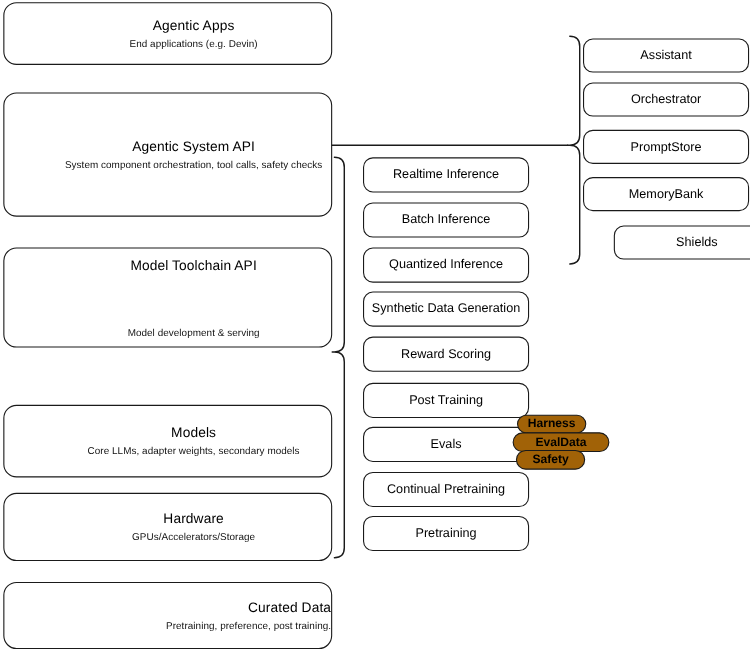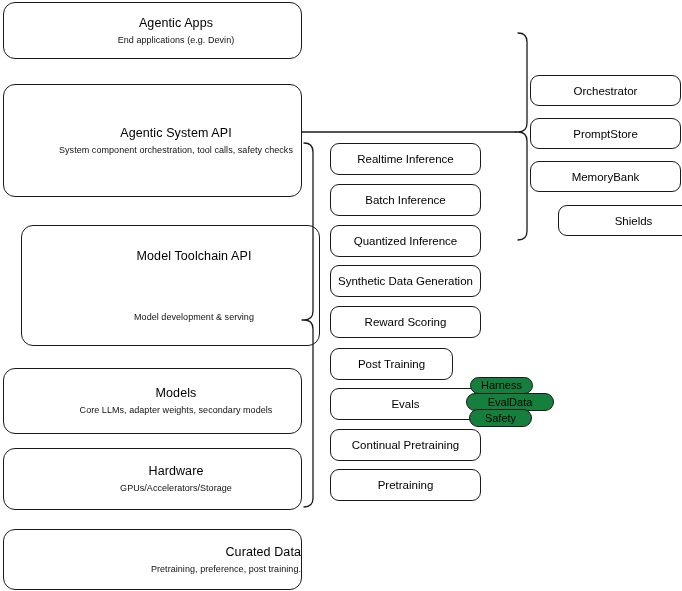--- a/index.html
+++ b/index.html
@@ -59,28 +59,29 @@
     font-size: 11.5px;
     line-height: 14px;
     color: #000;
     z-index: 3;
   }
   .pill {
     position: absolute;
     box-sizing: border-box;
     border: 1.4px solid #1a1a1a;
     border-radius: 999px;
-    background: #15803d;
+    background: #a16207;
     display: flex;
     align-items: center;
     justify-content: center;
     font-size: 11px;
     line-height: 13px;
     color: #000;
     z-index: 6;
+    font-weight: bold;
   }
   svg.lines {
     position: absolute;
     left: 0; top: 0;
     width: 682px;
     height: 591px;
     z-index: 1;
     pointer-events: none;
   }
 </style>
@@ -103,21 +104,21 @@
   <div class="box" id="layer-0" style="left: 3px; top: 2px; width: 299px; height: 57px;">
     <div class="ttl">Agentic Apps</div>
     <div class="sub">End applications (e.g. Devin)</div>
   </div>
 
   <div class="box" id="layer-1" style="left: 3px; top: 84px; width: 299px; height: 113px;">
     <div class="ttl">Agentic System API</div>
     <div class="sub">System component orchestration, tool calls, safety checks</div>
   </div>
 
-  <div class="box" id="layer-2" style="left: 21px; top: 225px; width: 299px; height: 121px; gap: 44px;">
+  <div class="box" id="layer-2" style="left: 3px; top: 225px; width: 299px; height: 91px; gap: 44px;">
     <div class="ttl">Model Toolchain API</div>
     <div class="sub">Model development &amp; serving</div>
   </div>
 
   <div class="box" id="layer-3" style="left: 3px; top: 368px; width: 299px; height: 66px;">
     <div class="ttl">Models</div>
     <div class="sub">Core LLMs, adapter weights, secondary models</div>
   </div>
 
   <div class="box" id="layer-4" style="left: 3px; top: 448px; width: 299px; height: 62px;">
@@ -128,27 +129,28 @@
   <div class="box" id="layer-5" style="left: 3px; top: 529px; width: 299px; height: 61px; align-items: flex-end;">
     <div class="ttl">Curated Data</div>
     <div class="sub">Pretraining, preference, post training.</div>
   </div>
 
   <div class="leaf" id="tool-0" style="left: 330px; top: 143px; width: 151px; height: 32px;">Realtime Inference</div>
   <div class="leaf" id="tool-1" style="left: 330px; top: 184px; width: 151px; height: 32px;">Batch Inference</div>
   <div class="leaf" id="tool-2" style="left: 330px; top: 225px; width: 151px; height: 32px;">Quantized Inference</div>
   <div class="leaf" id="tool-3" style="left: 330px; top: 265px; width: 151px; height: 32px; text-align: right;">Synthetic Data Generation</div>
   <div class="leaf" id="tool-4" style="left: 330px; top: 306px; width: 151px; height: 32px;">Reward Scoring</div>
-  <div class="leaf" id="tool-5" style="left: 330px; top: 348px; width: 123px; height: 32px;">Post Training</div>
+  <div class="leaf" id="tool-5" style="left: 330px; top: 348px; width: 151px; height: 32px;">Post Training</div>
   <div class="leaf" id="tool-6" style="left: 330px; top: 388px; width: 151px; height: 32px;">Evals</div>
   <div class="leaf" id="tool-7" style="left: 330px; top: 429px; width: 151px; height: 32px;">Continual Pretraining</div>
   <div class="leaf" id="tool-8" style="left: 330px; top: 469px; width: 151px; height: 32px;">Pretraining</div>
 
   <div class="pill" id="pill-0" style="left: 470px; top: 377px; width: 63px; height: 17px;">Harness</div>
   <div class="pill" id="pill-1" style="left: 466px; top: 393px; width: 88px; height: 18px; text-align: center;">EvalData</div>
   <div class="pill" id="pill-2" style="left: 469px; top: 409px; width: 63px; height: 18px;">Safety</div>
 
+  <div class="leaf" id="sys-0" style="left: 530px; top: 35px; width: 151px; height: 31px;">Assistant</div>
   <div class="leaf" id="sys-1" style="left: 530px; top: 75px; width: 151px; height: 31px;">Orchestrator</div>
   <div class="leaf" id="sys-2" style="left: 530px; top: 118px; width: 151px; height: 31px;">PromptStore</div>
   <div class="leaf" id="sys-3" style="left: 530px; top: 161px; width: 151px; height: 31px;">MemoryBank</div>
   <div class="leaf" id="sys-4" style="left: 530px; top: 205px; width: 151px; height: 31px; margin-left: 28px;">Shields</div>
 
 </div>
 
 </body></html>

